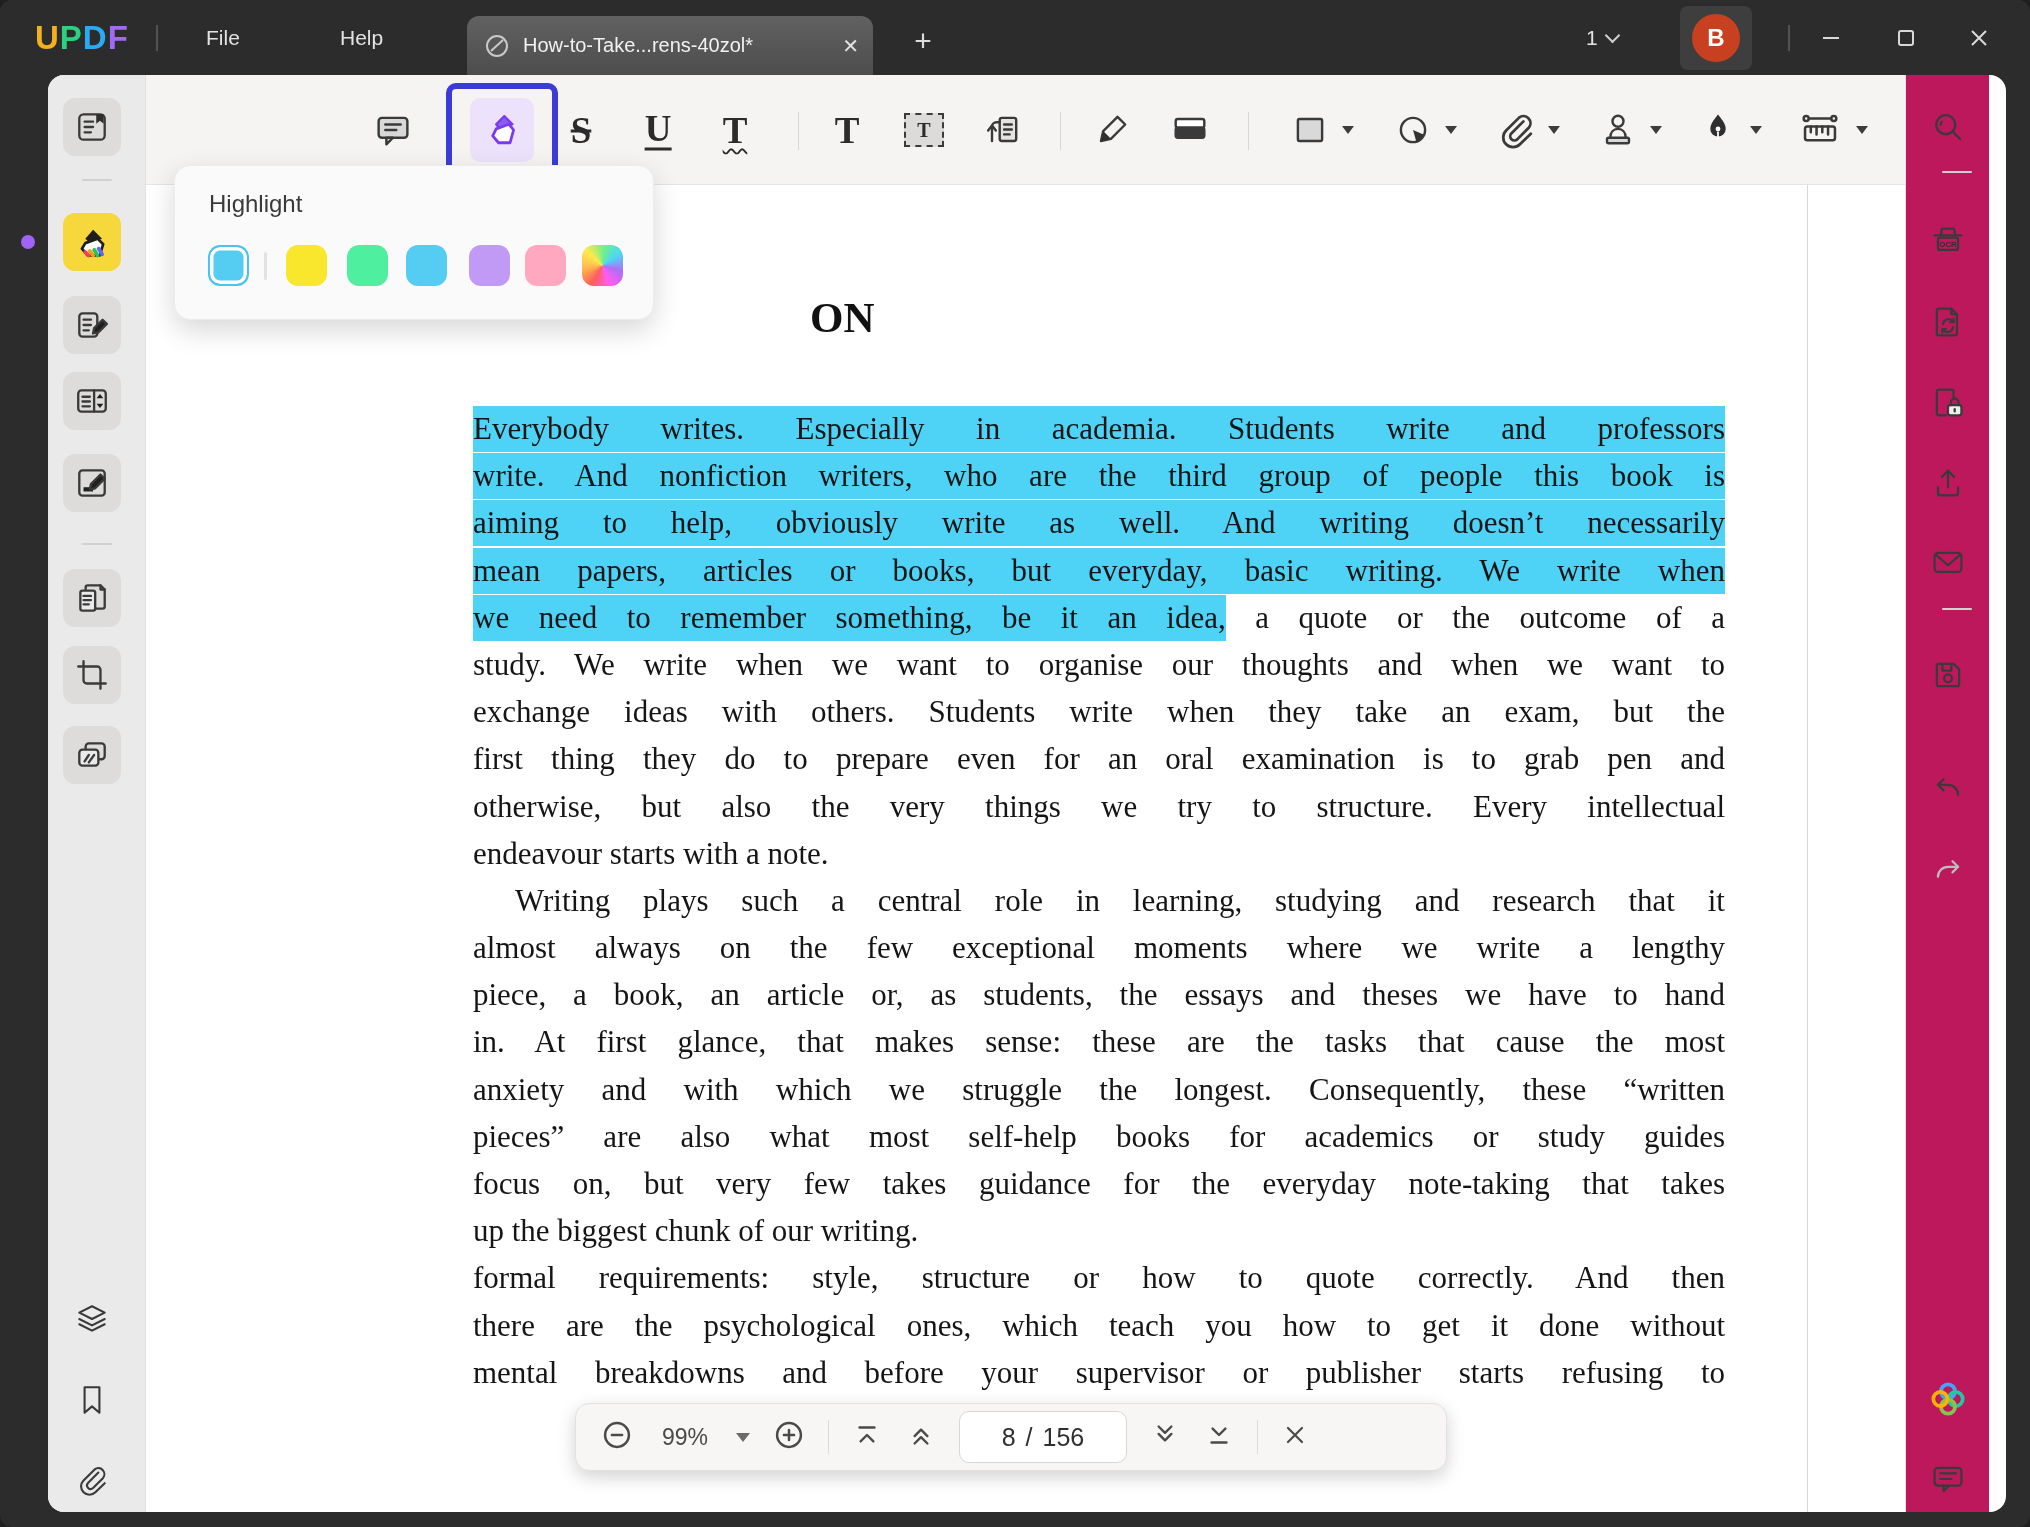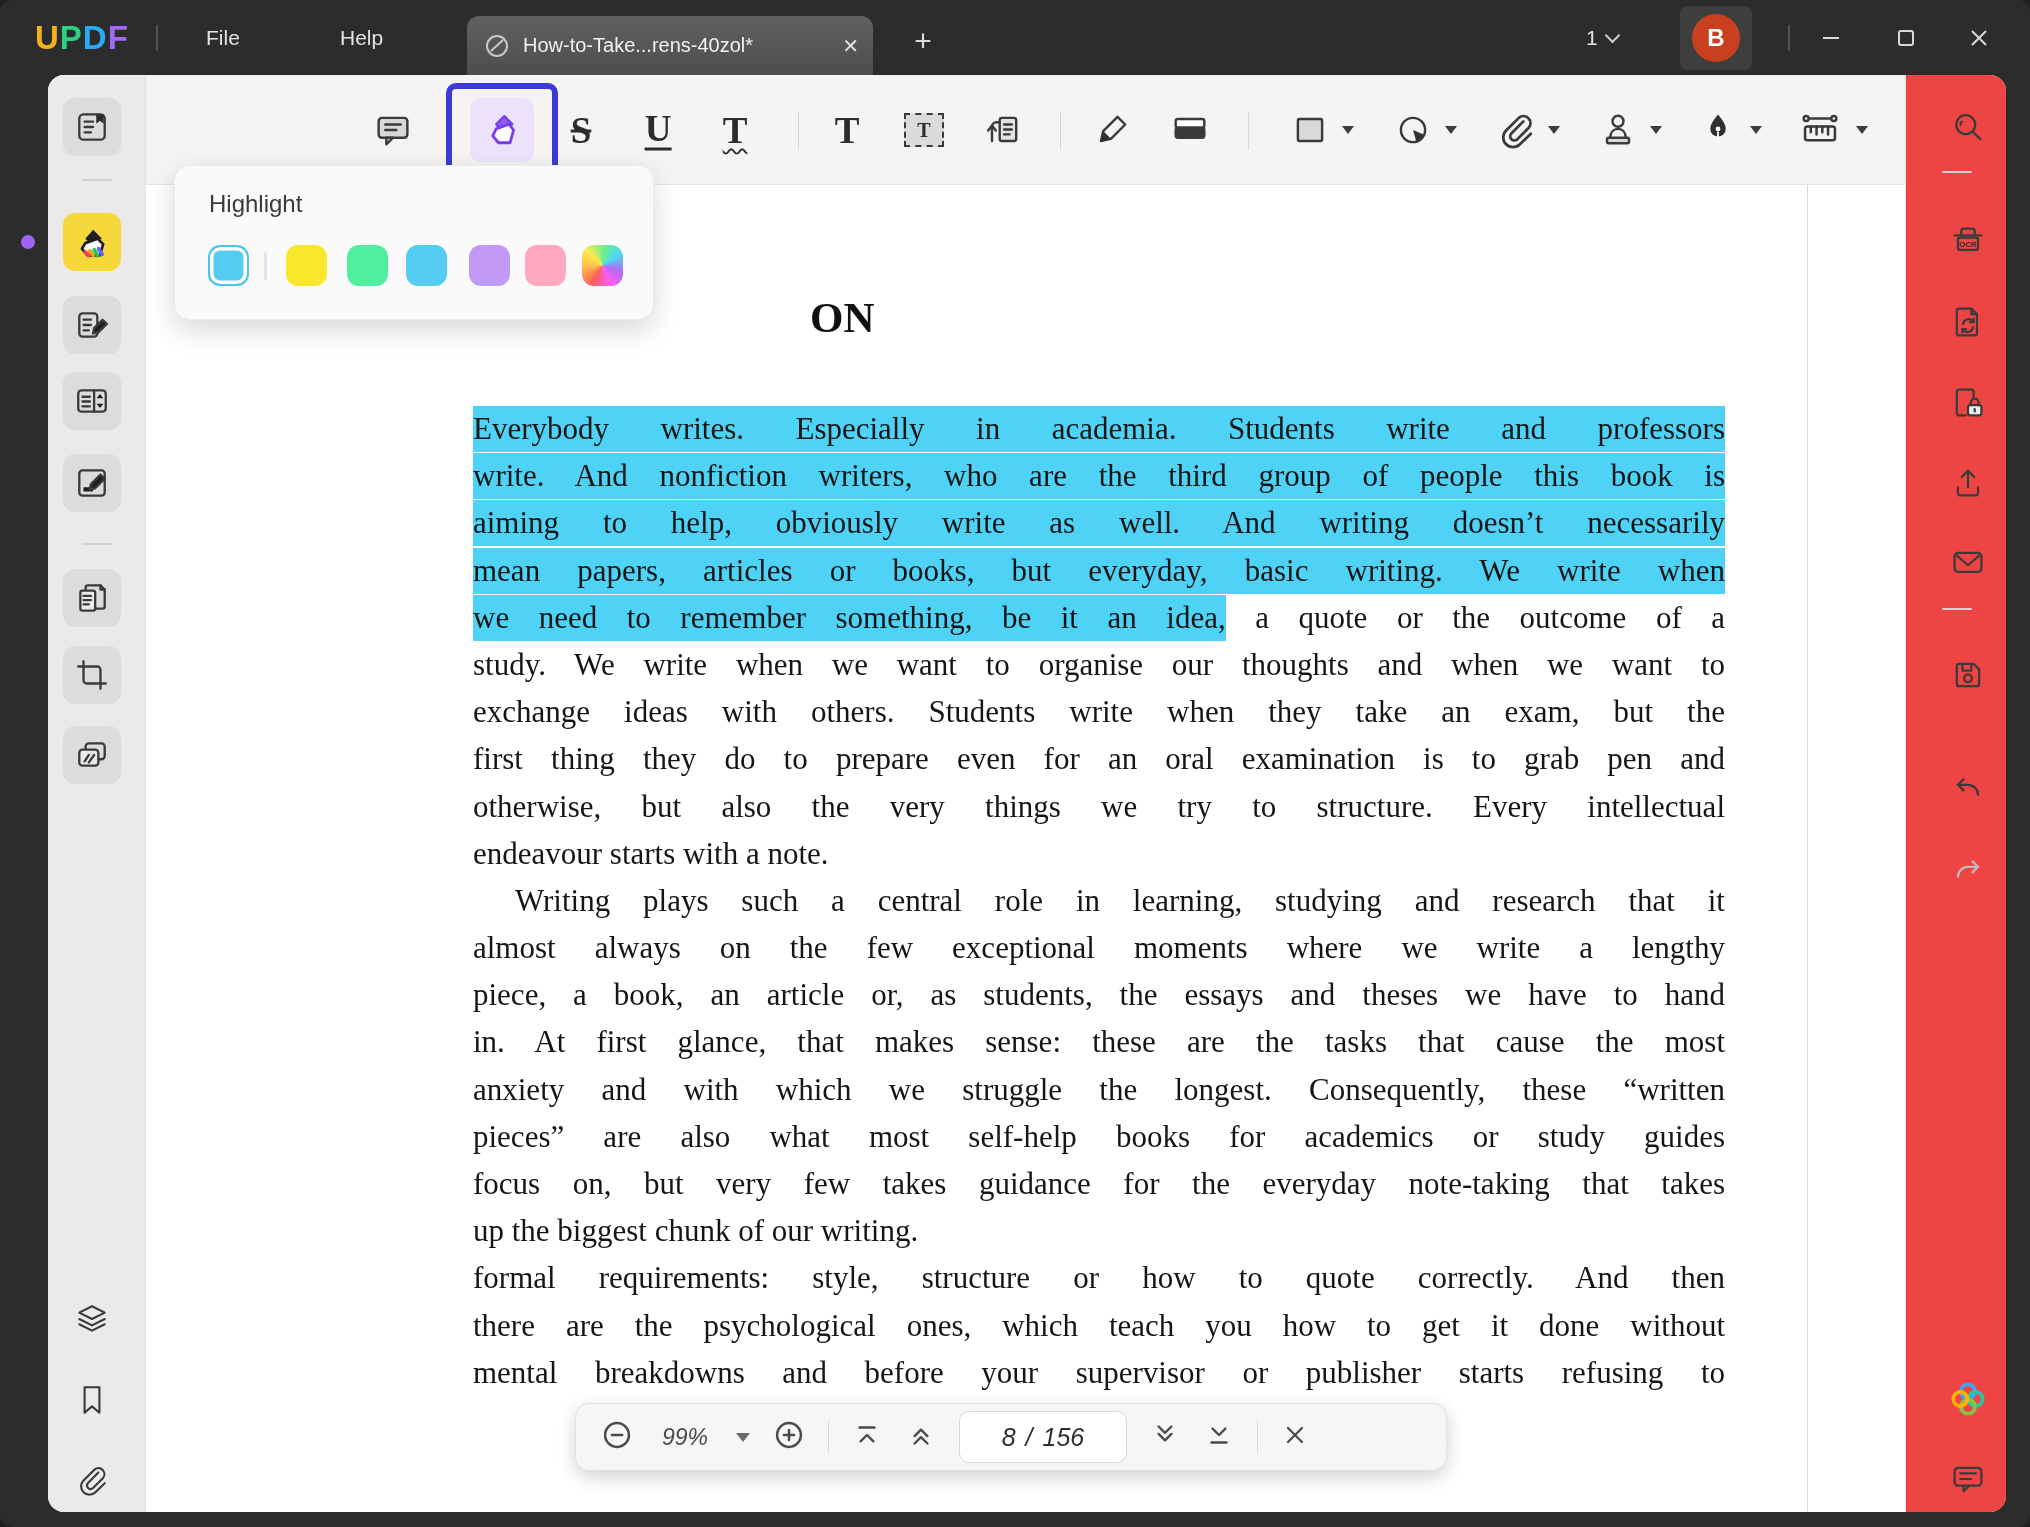--- a/index.html
+++ b/index.html
@@ -49,35 +49,35 @@
   svg.thin { stroke-width:2; }
 
   
   #popup { position:absolute; left:126px; top:90px; width:480px; height:155px; background:#fbfafa; border:1px solid #ececec; border-radius:16px; box-shadow:0 10px 28px rgba(0,0,0,.16); z-index:40; }
   #popup-title { position:absolute; left:34px; top:24px; font-size:24px; color:#3a3a3a; }
   .swatch { position:absolute; top:79px; width:41px; height:41px; border-radius:12px; }
   .swatch.sel { box-shadow:inset 0 0 0 3.5px #ffffff; border:2.5px solid #49c3ef; }
   .sw-sep { position:absolute; top:86px; left:89px; width:3px; height:28px; border-radius:2px; background:#e3e2e1; }
 
   
-  #rsidebar { position:absolute; left:1857px; top:0; width:125px; height:1437px; background:#ef4444; border-left:1px solid #e3e2e1; }
+  #rsidebar { position:absolute; left:1857px; top:0; width:84px; height:1437px; background:#be185d; border-left:1px solid #e3e2e1; }
   .rbtn { position:absolute; left:50%; transform:translate(-50%,-50%); width:54px; height:54px; display:flex; align-items:center; justify-content:center; border-radius:10px; }
 
   
   #docarea { position:absolute; left:98px; top:110px; width:1759px; height:1327px; background:#ffffff; }
   #page-edge { position:absolute; left:1661px; top:0; width:1px; height:1327px; background:#d9d8d7; }
   #doc-heading { position:absolute; left:664px; top:108px; font-family:"Liberation Serif",serif; font-weight:bold; font-size:43px; color:#111; }
   #textcol { position:absolute; left:327px; top:220px; width:1252px; font-family:"Liberation Serif",serif; font-size:31px; color:#151515; }
   .dline { height:47.2px; line-height:47.2px; text-align:justify; text-align-last:justify; white-space:nowrap0; }
   .dline.end { text-align-last:left;font-family:Liberation Serif, serif; }
   .dline.indent { text-indent:42px; }
   .hl { background:#4ed2f6; padding:5px 0 6px 0; }
 
   
-  #bottombar { position:absolute; left:527px; top:1328px; width:872px; height:68px; background:#f7f6f5; border:1px solid #e2e1e0; border-radius:14px; box-shadow:0 6px 18px rgba(0,0,0,.18); display:flex; align-items:center; padding:0 24px; gap:22px; z-index:30;font-style:italic; }
+  #bottombar { position:absolute; left:527px; top:1328px; width:872px; height:68px; background:#f7f6f5; border:1px solid #e2e1e0; border-radius:14px; box-shadow:0 6px 18px rgba(0,0,0,.18); display:flex; align-items:center; padding:0 24px; gap:22px; z-index:30; }
   #bottombar svg { stroke:#4a4a4a; stroke-width:2.2; fill:none; stroke-linecap:round; stroke-linejoin:round; }
   .bb-zoom { font-size:23px; color:#4a4a4a; min-width:58px; text-align:center; }
   .bb-caret { width:0; height:0; border-left:7px solid transparent; border-right:7px solid transparent; border-top:9px solid #6a6a6a; }
   .bb-sep { width:1px; height:34px; background:#dcdbda; }
   #pagebox { width:168px; height:52px; background:#fff; border:1.5px solid #d8d7d6; border-radius:10px; display:flex; align-items:center; justify-content:center; gap:10px; font-size:25px; color:#2f2f2f; }
 
   #purple-dot { position:absolute; left:21px; top:235px; width:14px; height:14px; border-radius:50%; background:#a163f7; z-index:50; }
 </style>
 </head>
 <body>

